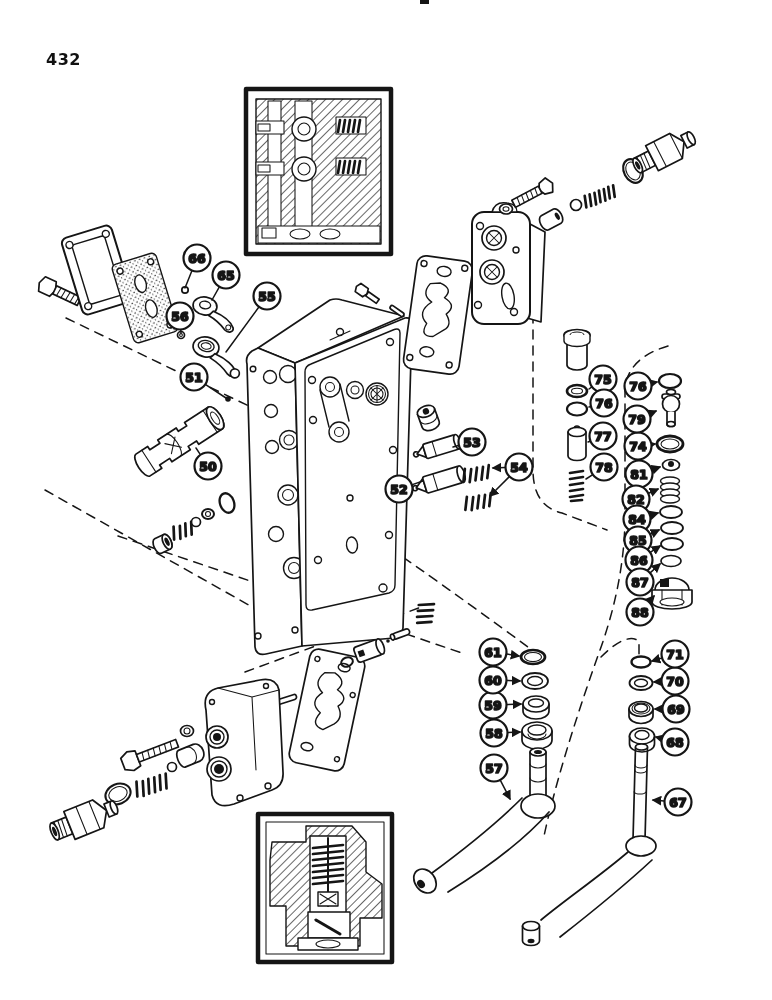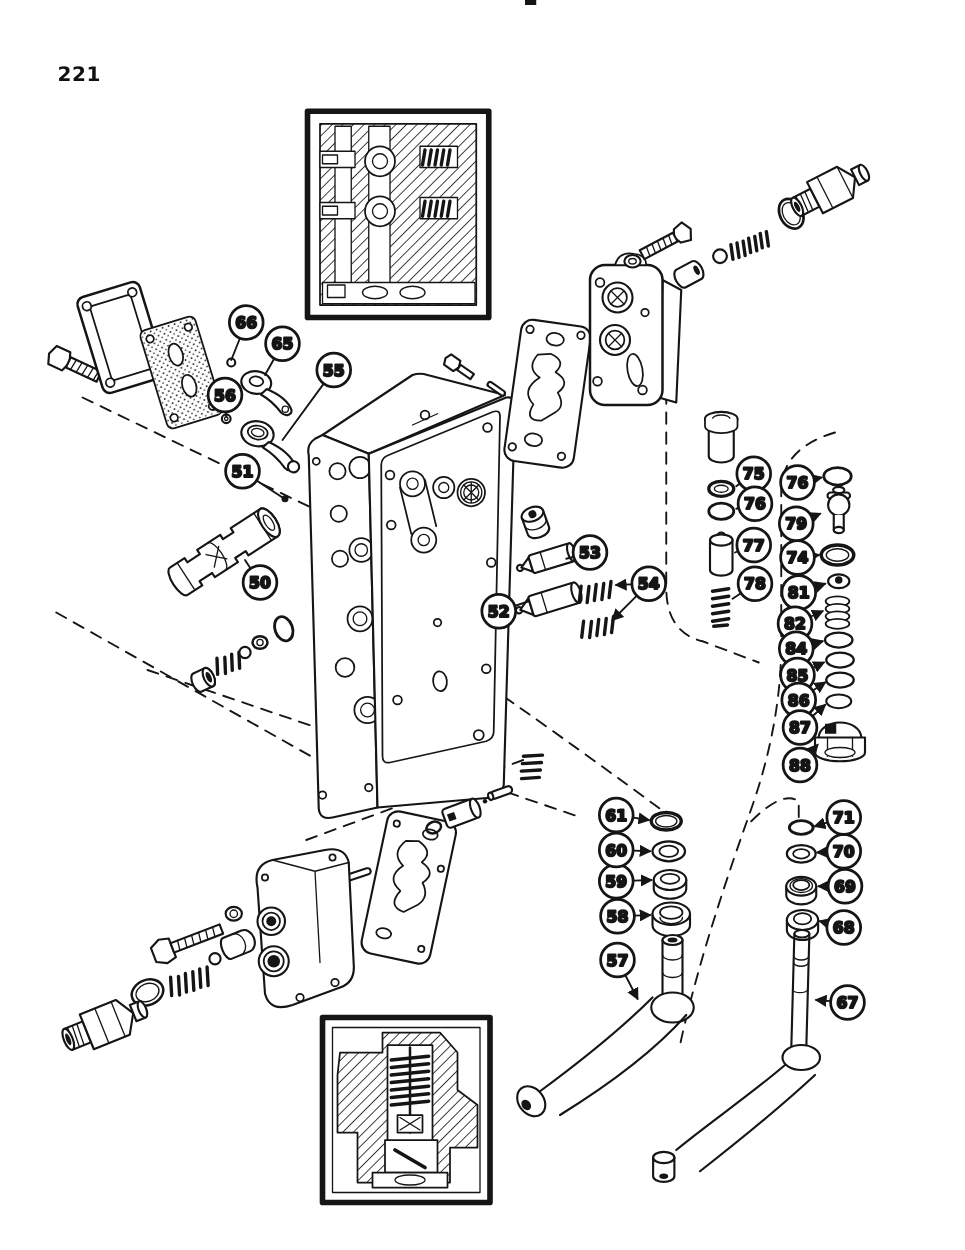--- a/index.html
+++ b/index.html
@@ -15,21 +15,21 @@
   .coil{fill:none;stroke-width:2.7}
   .leader{stroke:#151515;stroke-width:1.5;fill:none}
   .co-c{fill:#ffffff;stroke:#151515;stroke-width:2.2}
   .co-t{font:700 12.5px "DejaVu Sans",sans-serif;text-anchor:middle;fill:#151515}
   .dash{fill:none;stroke:#151515;stroke-width:1.5;stroke-dasharray:9 7}
 </style>
 </head>
 <body>
 
 <div id="page">
-  <div id="pageno">221</div>
+  <div id="pageno">432</div>
 
   <svg width="772" height="1000" viewBox="0 0 772 1000">
     <defs>
       <pattern id="hatch" patternUnits="userSpaceOnUse" width="6" height="6" patternTransform="rotate(45)">
         <rect width="6" height="6" fill="#ffffff"></rect>
         <line x1="0" y1="0" x2="0" y2="6" stroke="#151515" stroke-width="1.3"></line>
       </pattern>
       <pattern id="stip" patternUnits="userSpaceOnUse" width="5" height="5">
         <rect width="5" height="5" fill="#ffffff"></rect>
         <circle cx="1.2" cy="1.4" r="0.75" fill="#151515"></circle>

